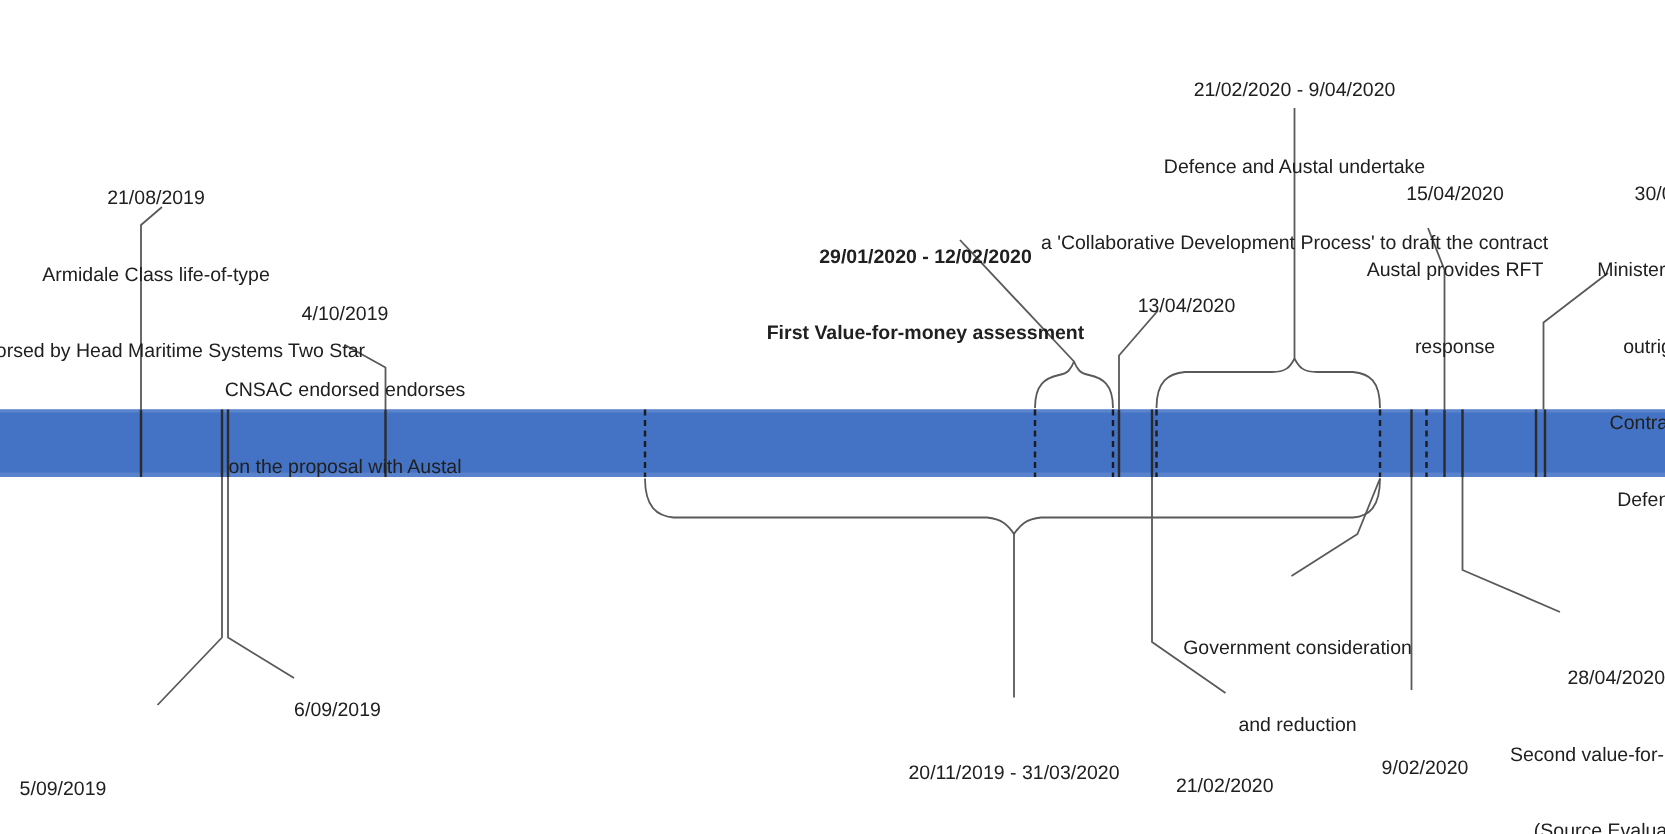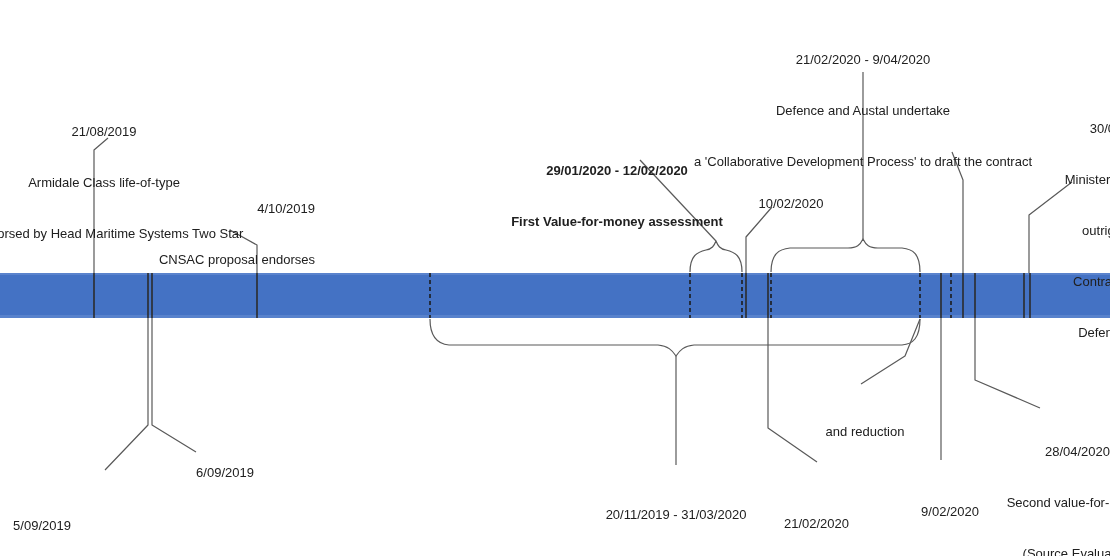--- a/index.html
+++ b/index.html
@@ -119,40 +119,46 @@
       <path d="M975,318 L975,380 L1040,408"></path>
     </g>
   </svg>
 
   <div class="label ta-center" style="left:-116px; top:89px; width:440px;">
     <span class="ln">21/08/2019</span>
     <span class="ln">Armidale Class life-of-type</span>
     <span class="ln">n endorsed by Head Maritime Systems Two Star</span>
   </div>
 
-  <div class="label ta-center" style="left:145px; top:166px; width:170px;text-align:right;">
+  <div class="label ta-center" style="left:145px; top:166px; width:170px;">
     <span class="ln">4/10/2019</span>
-    <span class="ln">CNSAC proposal endorses</span>
+    <span class="ln">CNSAC endorsed endorses</span>
+    <span class="ln">on the proposal with Austal</span>
   </div>
 
   <div class="label ta-center" style="left:504px; top:128px; width:226px;font-weight:bold;">
     <span class="ln">29/01/2020 - 12/02/2020</span>
     <span class="ln">First Value-for-money assessment</span>
   </div>
 
   <div class="label ta-center" style="left:696px; top:161px; width:190px;">
-    <span class="ln">10/02/2020</span>
+    <span class="ln">13/04/2020</span>
   </div>
 
   <div class="label ta-center" style="left:583px; top:17px; width:560px;">
     <span class="ln">21/02/2020 - 9/04/2020</span>
     <span class="ln">Defence and Austal undertake</span>
     <span class="ln">a 'Collaborative Development Process' to draft the contract</span>
   </div>
 
+  <div class="label ta-center" style="left:880px; top:86px; width:180px;">
+    <span class="ln">15/04/2020</span>
+    <span class="ln">Austal provides RFT</span>
+    <span class="ln">response</span>
+  </div>
 
   <div class="label ta-center" style="left:985px; top:86px; width:260px;">
     <span class="ln">30/04/20</span>
     <span class="ln">Minister for Finan</span>
     <span class="ln">outright pur</span>
     <span class="ln">Contract signe</span>
     <span class="ln">Defence and</span>
   </div>
 
   <div class="label ta-center" style="left:110px; top:430px; width:230px;">
@@ -172,20 +178,21 @@
     
   </div>
 
   <div class="label ta-center" style="left:729px; top:481px; width:175px;">
     <span class="ln">21/02/2020</span>
     
     
   </div>
 
   <div class="label ta-center" style="left:784px; top:389px; width:162px;">
+    <span class="ln">Government consideration</span>
     <span class="ln">and reduction</span>
   </div>
 
   <div class="label ta-center" style="left:890px; top:469px; width:120px;">
     <span class="ln">9/02/2020</span>
     <span class="ln">Defence issues RFT</span>
     
   </div>
 
   <div class="label ta-center" style="left:960px; top:409px; width:235px;">

